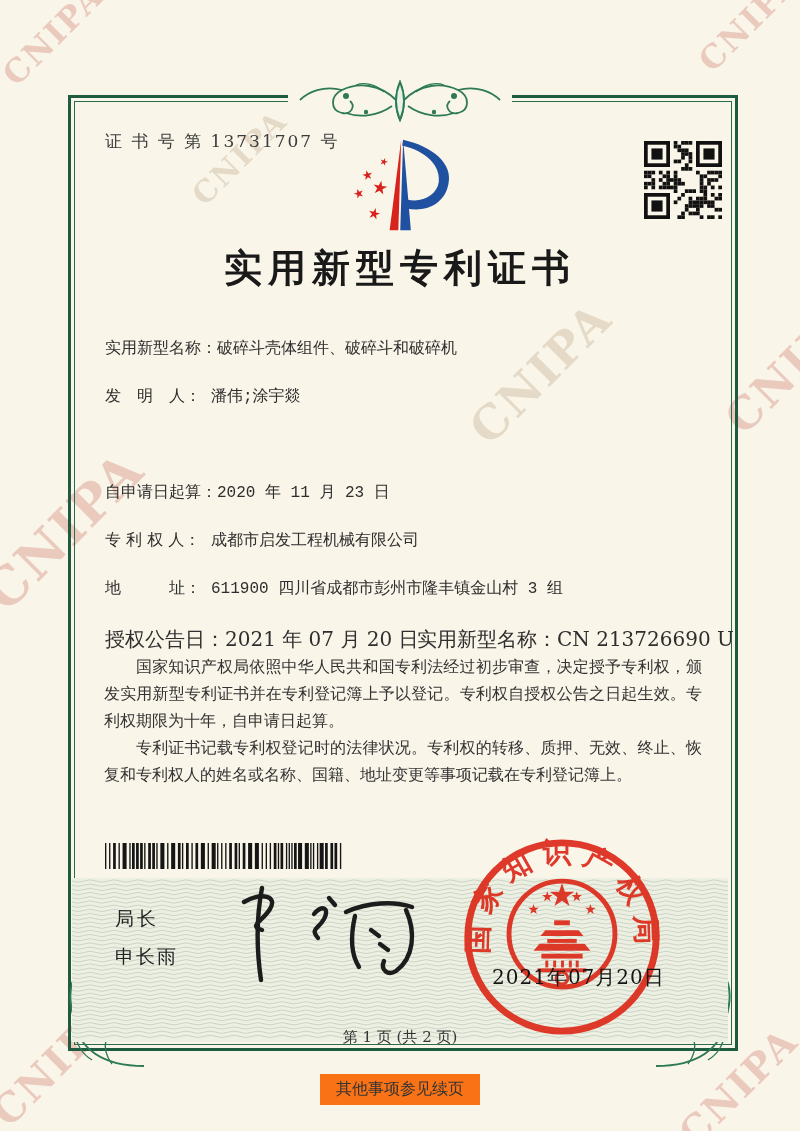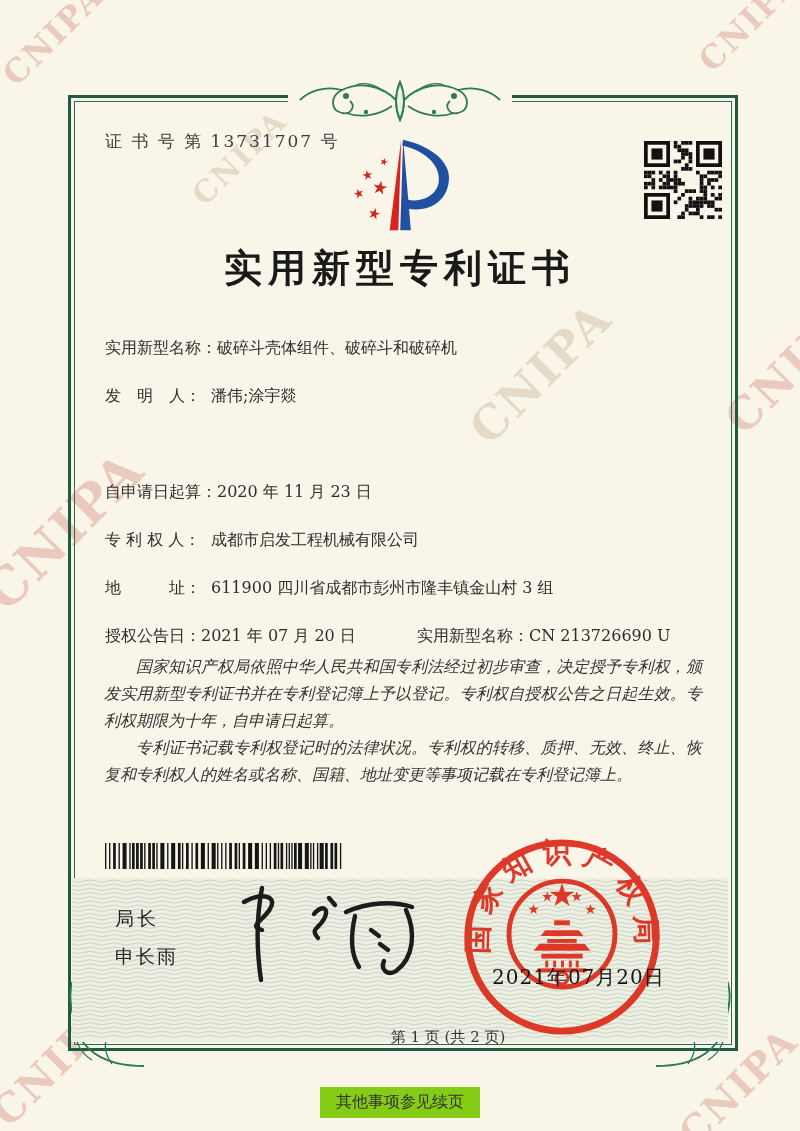--- a/index.html
+++ b/index.html
@@ -19,43 +19,43 @@
 
   .abs{position:absolute;}
 
   #cert-no{left:105px;top:130px;font-size:17px;color:#3b3b3b;letter-spacing:2px;}
 
   #title{left:0;top:243px;width:800px;text-align:center;font-size:38px;font-weight:700;
          color:#191919;letter-spacing:6px;}
 
   .field-row{left:105px;width:600px;font-size:16px;color:#2e2e2e;white-space:nowrap;}
   .field-label{display:inline-block;min-width:106px;}
-  .field-value{color:#2e2e2e;}
-
-  #grant-row{left:105px;top:626px;font-size:16px;color:#2e2e2e;white-space:nowrap;}
+  .field-value{color:#2e2e2e;font-family:Liberation Mono, monospace;}
+
+  #grant-row{left:105px;top:626px;font-size:20px;color:#2e2e2e;white-space:nowrap;}
   #grant-no{position:absolute;left:312px;top:0;white-space:nowrap;}
 
   #body-paragraphs{left:104px;top:654px;width:598px;font-size:16px;line-height:1.68;
                    color:#333;text-align:justify;}
-  #body-paragraphs p{margin:0;text-indent:2em;font-style:italic;}
+  #body-paragraphs p{margin:0;text-indent:2em;}
 
   #wave-strip{left:72px;top:878px;width:656px;height:164px;background:#edefe2;}
 
   #barcode{left:105px;top:843px;}
 
   #officer-title{left:115px;top:906px;font-size:19px;color:#222;letter-spacing:3px;}
   #officer-name{left:115px;top:944px;font-size:19px;color:#222;letter-spacing:2px;}
   #signature{left:228px;top:876px;}
 
   #seal{left:459px;top:834px;width:206px;height:206px;}
   #seal-date{left:492px;top:964px;font-size:20px;color:#141414;letter-spacing:1px;white-space:nowrap;}
 
-  #page-info{left:68px;top:1028px;width:664px;text-align:center;font-size:15px;color:#333;padding-left:48px;}
+  #page-info{left:68px;top:1028px;width:664px;text-align:center;font-size:15px;color:#333;}
   #continuation-note{left:0;top:1074px;width:800px;text-align:center;font-size:16px;color:#333;}
-  #continuation-note span{background:#84cc16;padding:5px 16px;display:inline-block;margin-top:13px;}
+  #continuation-note span{background:#f97316;padding:5px 16px;display:inline-block;}
 
   .flourish{position:absolute;pointer-events:none;}
 </style>
 </head>
 <body>
 
 <div id="page">
 
   <span class="wm wm-pink" style="left:-10px;top:16px;font-size:32px;">CNIPA</span>
   <span class="wm wm-pink" style="left:686px;top:2px;font-size:32px;">CNIPA</span>

